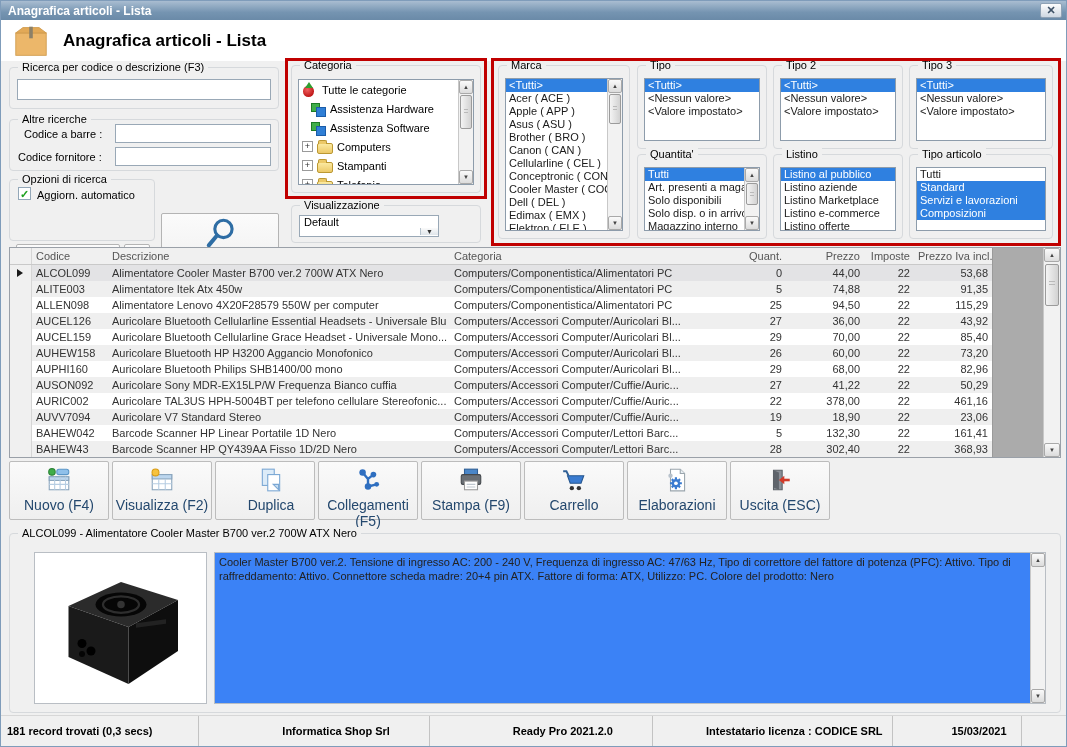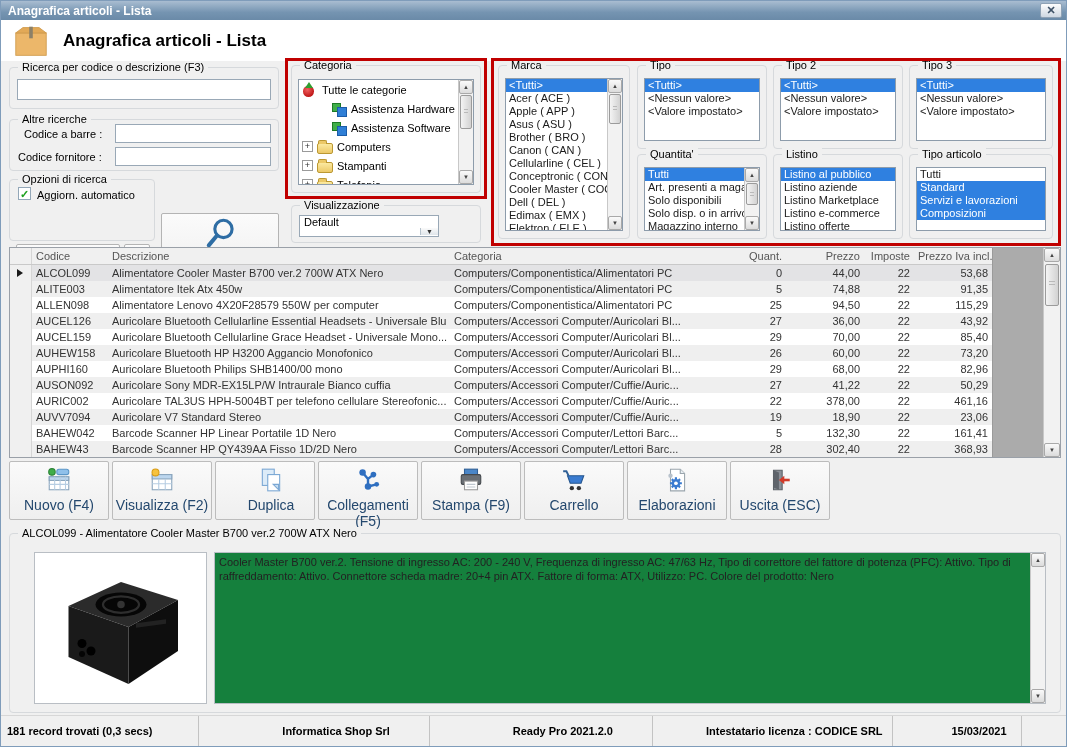--- a/index.html
+++ b/index.html
@@ -46,21 +46,21 @@
     border:1px solid #a9a9a9;border-radius:2px;font-size:6px;color:#444;text-align:center;line-height:12px;}
   .sb-btn.up{top:0;} .sb-btn.down{bottom:0;}
   .sb-thumb{position:absolute;left:1px;right:1px;background:linear-gradient(90deg,#f4f4f4,#d2d2d2);
     border:1px solid #9b9b9b;border-radius:2px;}
   .sb-thumb::after{content:"";position:absolute;left:3px;right:3px;top:40%;height:6px;
     background:repeating-linear-gradient(#b9b9b9 0 1px,transparent 1px 3px);}
 
   
   .tree{position:absolute;left:6px;top:13px;right:6px;bottom:7px;background:#fff;border:1px solid #8d9cab;overflow:hidden;}
   .tree-row{height:19px;display:flex;align-items:center;padding-left:3px;white-space:nowrap;}
-  .tree-row.child{padding-left:32px;}
+  .tree-row.child{padding-left:11px;}
   .expander{display:none;width:11px;height:11px;border:1px solid #9a9a9a;background:#fff;
     font-size:9px;line-height:9px;text-align:center;color:#333;margin-right:4px;flex:none;}
   .expander.show{display:inline-block;}
   .expander.show::after{content:"+";}
   .tree-ic{position:relative;width:16px;height:14px;margin-right:4px;flex:none;}
   .ic-berry::before{content:"";position:absolute;left:1px;top:3px;width:11px;height:11px;
     background:radial-gradient(circle at 40% 35%,#f06060,#c01818 70%);border-radius:45% 45% 50% 50%;}
   .ic-berry::after{content:"";position:absolute;left:3px;top:-1px;border-left:4px solid transparent;
     border-right:4px solid transparent;border-bottom:6px solid #2f9e2f;}
   .ic-cubes::before{content:"";position:absolute;left:1px;top:1px;width:7px;height:7px;background:#3fae49;border:1px solid #1c7a26;}
@@ -96,21 +96,21 @@
   .t-filler{position:absolute;top:0;bottom:0;left:982px;width:53px;background:#ababab;border-left:1px solid #9a9a9a;}
 
   
   .toolbar-btn{position:absolute;top:460px;width:100px;height:59px;background:linear-gradient(#fafafa,#efefef);
     border:1px solid #bcbcbc;border-radius:2px;text-align:center;cursor:default;}
   .toolbar-btn svg{margin-top:5px;width:26px;height:26px;}
   .toolbar-lbl{display:block;margin-top:2px;font-size:14px;color:#24486e;}
 
   
   .img-box{position:absolute;left:24px;top:18px;width:173px;height:152px;background:#fff;border:1px solid #b9bec4;}
-  .desc-box{position:absolute;left:204px;top:18px;right:14px;height:152px;background:#15803d;border:1px solid #b9bec4;}
+  .desc-box{position:absolute;left:204px;top:18px;right:14px;height:152px;background:#3b82f6;border:1px solid #b9bec4;}
   .desc-text{position:absolute;left:4px;top:2px;right:20px;line-height:14px;color:#222;}
 
   
   .statusbar{position:absolute;left:0;right:0;bottom:0;height:31px;background:#f0f0f0;
     border-top:1px solid #d7d7d7;display:flex;align-items:stretch;font-weight:bold;gap:44px;}
   .sb-cell{display:flex;align-items:center;justify-content:center;border-right:1px solid #c3c3c3;white-space:nowrap;overflow:hidden;}
   .sb-cell.first{justify-content:flex-start;padding-left:6px;}
 </style>
 </head>
 <body>
@@ -448,21 +448,21 @@
           <div class="tc">Computers/Accessori Computer/Auricolari Bl...</div>
           <div class="tc num">29</div>
           <div class="tc num">68,00</div>
           <div class="tc num">22</div>
           <div class="tc num">82,96</div>
         </div>
 
         <div class="tgrid trow">
           <div class="tc c-marker"></div>
           <div class="tc">AUSON092</div>
-          <div class="tc">Auricolare Sony MDR-EX15LP/W Intraurale Bianco cuffia</div>
+          <div class="tc">Auricolare Sony MDR-EX15LP/W Frequenza Bianco cuffia</div>
           <div class="tc">Computers/Accessori Computer/Cuffie/Auric...</div>
           <div class="tc num">27</div>
           <div class="tc num">41,22</div>
           <div class="tc num">22</div>
           <div class="tc num">50,29</div>
         </div>
 
         <div class="tgrid trow">
           <div class="tc c-marker"></div>
           <div class="tc">AURIC002</div>

